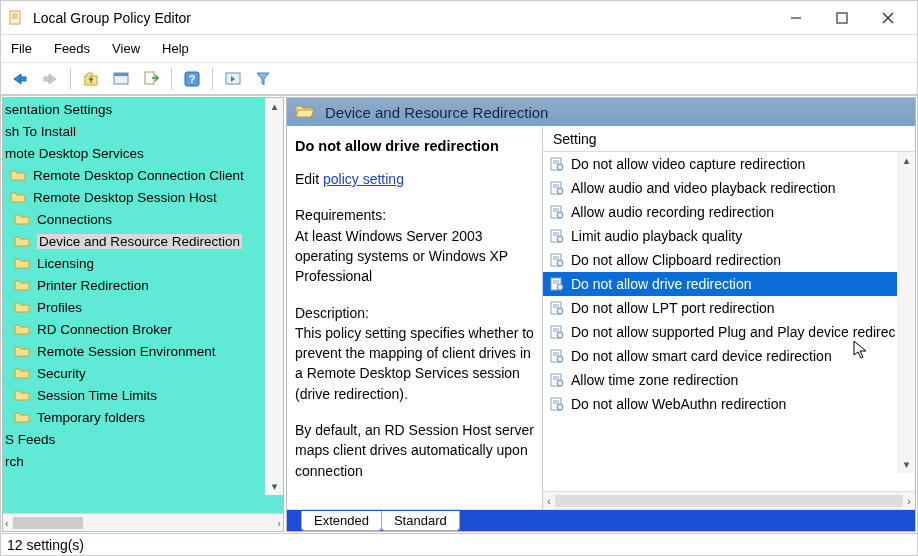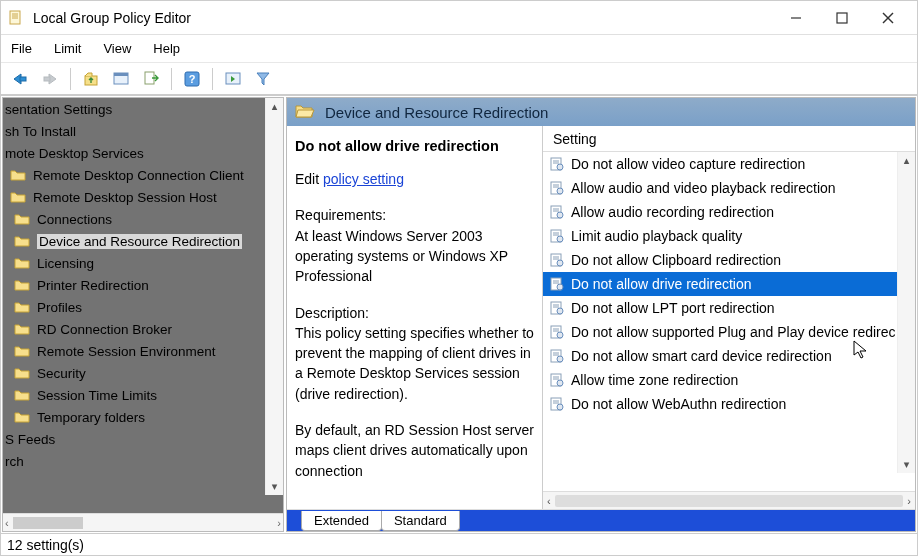--- a/index.html
+++ b/index.html
@@ -68,21 +68,21 @@
     min-height: 0;
     border-top: 1px solid #ccc;
   }
   
   .tree {
     width: 282px;
     flex: 0 0 282px;
     display:flex;flex-direction:column;
     border:1px solid #bbb;
     margin:1px;
-    background:#737373;
+    background:#5eead4;
   }
   .tree-scroll { flex:1; overflow:hidden; position:relative; }
   .tree-item {
     height:22px;
     display:flex;align-items:center;
     padding-left:2px;
     white-space:nowrap;
     font-size:13.5px;
   }
   .tree-item.in1 { padding-left:6px; }
@@ -204,21 +204,21 @@
   <div class="winbtn">
       <svg width="12" height="12">
         <line x1="1" y1="1" x2="11" y2="11" stroke-width="1.4"></line>
         <line x1="11" y1="1" x2="1" y2="11" stroke-width="1.4"></line>
       </svg>
     </div>
 </div>
 
 <div class="menubar">
   <span>File</span>
-  <span>Limit</span>
+  <span>Feeds</span>
   <span>View</span>
   <span>Help</span>
 </div>
 
 <div class="toolbar">
   <div class="tbtn">
       <svg width="18" height="14" viewBox="0 0 18 14">
         <path d="M10 2 L3 7 L10 12 Z" fill="#2f8fd3" stroke="#1c6aa8"></path>
         <rect x="9" y="5" width="6" height="4" fill="#2f8fd3" stroke="#1c6aa8"></rect>
       </svg>

